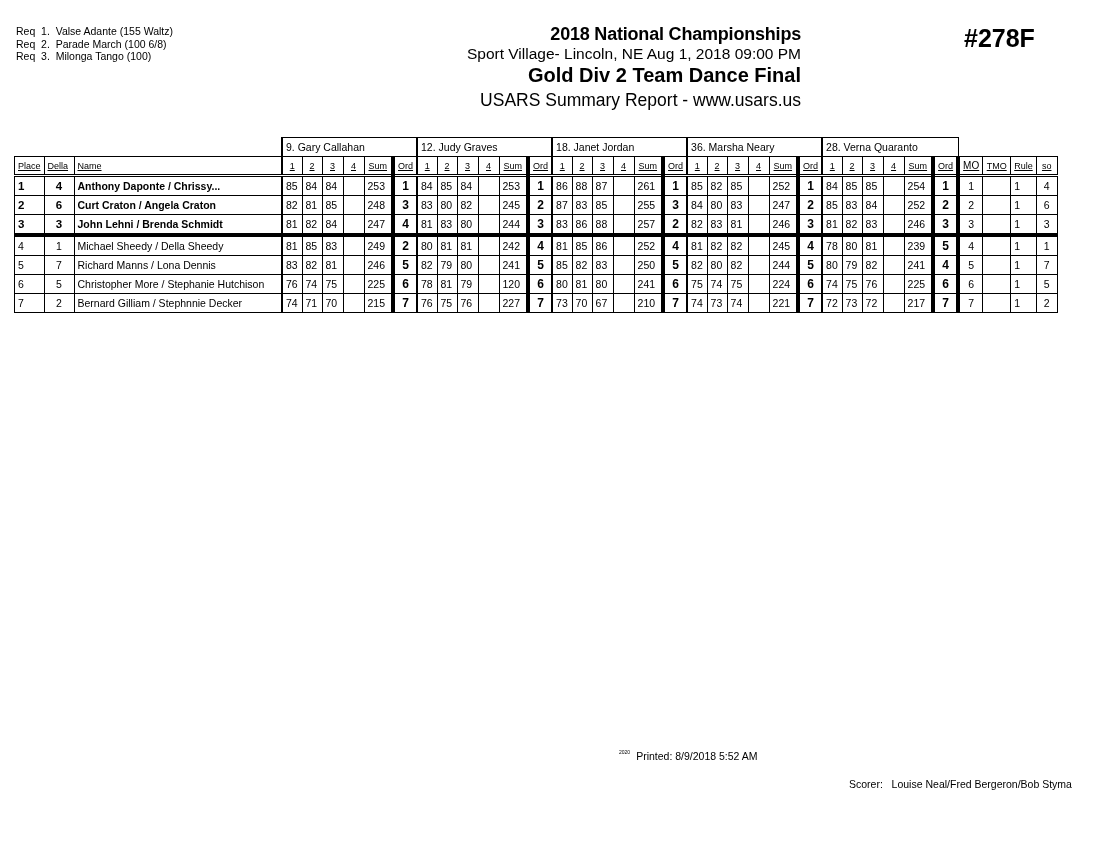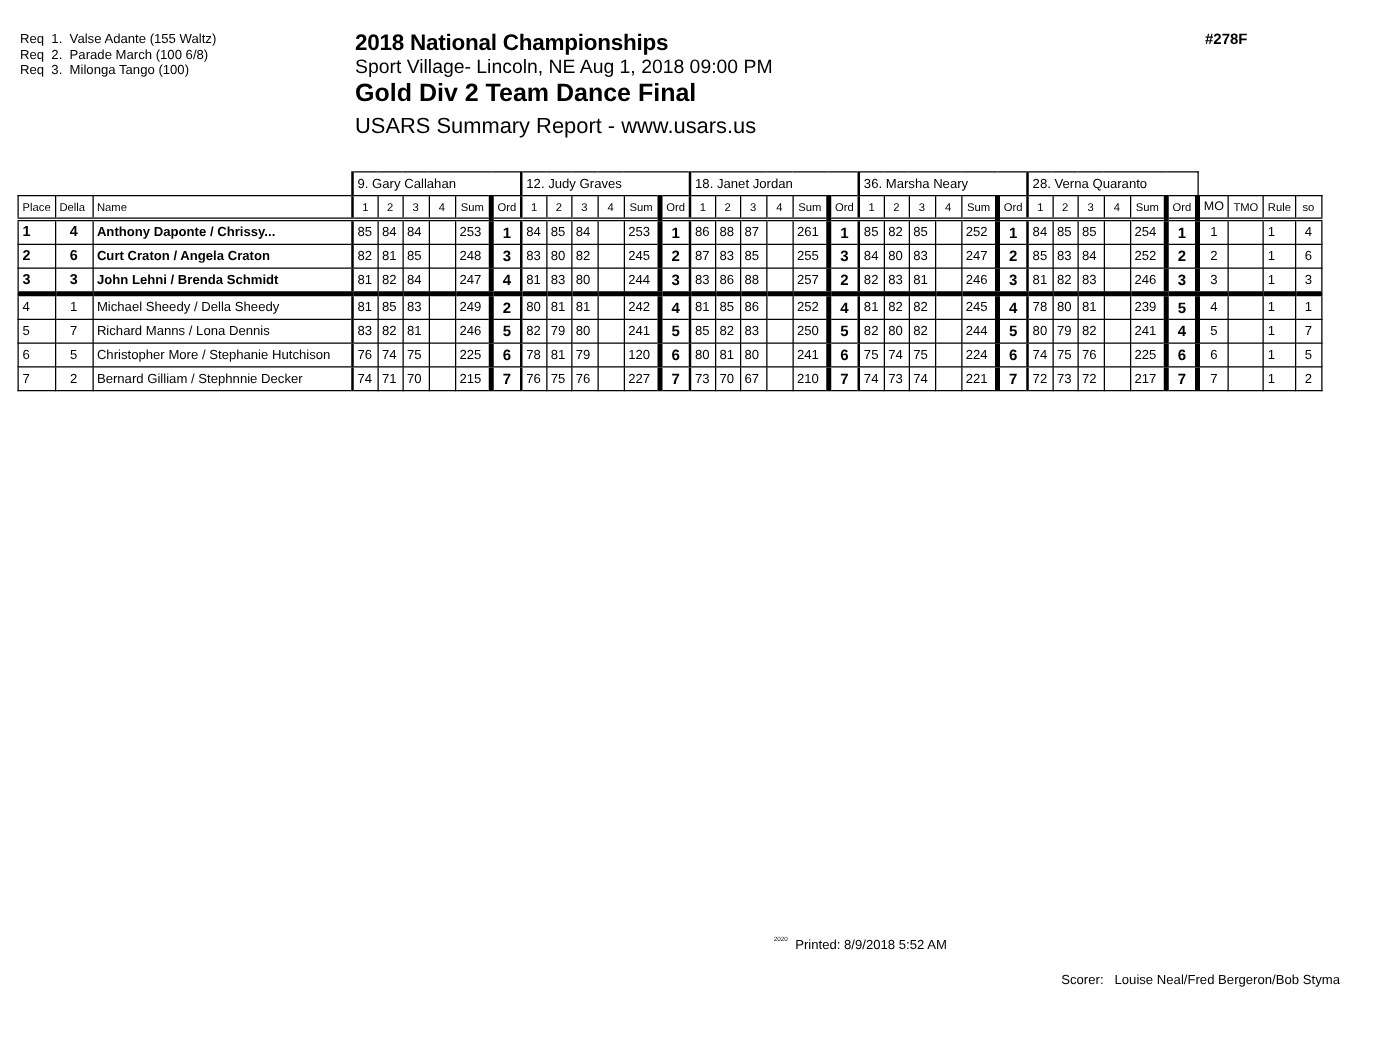--- a/index.html
+++ b/index.html
@@ -1,33 +1,33 @@
 <!DOCTYPE html>
 <html><head>
 <meta charset="utf-8">
 <style>
   html, body { margin:0; padding:0; background:#ffffff; }
   body { width:1100px; height:850px; position:relative; overflow:hidden;
          font-family:"Liberation Sans", sans-serif; color:#000; }
   .req { position:absolute; left:16px; top:25px; font-size:10.5px; line-height:12.5px; }
   .req div { white-space:pre; }
-  .hdr { position:absolute; left:284px; width:505px; text-align:left; }
+  .hdr { position:absolute; left:296px; width:505px; text-align:right; }
   .h1 { top:24px; font-size:18px; font-weight:bold; letter-spacing:-0.2px; }
   .h2 { top:45px; font-size:15.5px; }
   .h3 { top:64px; font-size:20px; font-weight:bold; }
   .h4 { top:90px; font-size:17.5px; }
-  .evt { position:absolute; left:964px; top:24px; font-size:12px; font-weight:bold; }
+  .evt { position:absolute; left:964px; top:24px; font-size:25px; font-weight:bold; }
 
   table.res { position:absolute; left:14px; top:137px; border-collapse:collapse;
               font-size:10.5px; table-layout:fixed; }
   table.res td { border:1px solid #000; padding:0 3px; height:18px; white-space:nowrap;
                  overflow:hidden; }
   table.res tr.judges td { height:18px; font-size:10.5px; }
   table.res tr.judges td.blank { border:none; }
-  table.res tr.colhdr td { font-size:9px; height:17px; border-bottom:3px double #000; }
+  table.res tr.colhdr td { font-size:9px; height:17px; border-bottom:3px double #000;text-decoration:underline; }
   td.c { text-align:center; }
   td.r { text-align:left; }
   td.ord { border-left:4px solid #000 !important; text-align:center; font-weight:bold; font-size:12px; }
   tr.colhdr td.ord { font-weight:normal; font-size:9px; }
   td.jstart { border-left:2px solid #000 !important; }
   tr.top td.nm, tr.top td.pl, tr.top td.ct { font-weight:bold; }
   tr.top td.pl, tr.top td.ct { font-size:11.5px; }
   tr.sep td { border-bottom:4px solid #000; }
   .foot1 { position:absolute; left:619px; top:750px; font-size:10.5px; }
   .foot1 sup { font-size:5px; vertical-align:top; position:relative; top:-1px; margin-right:6px; }

